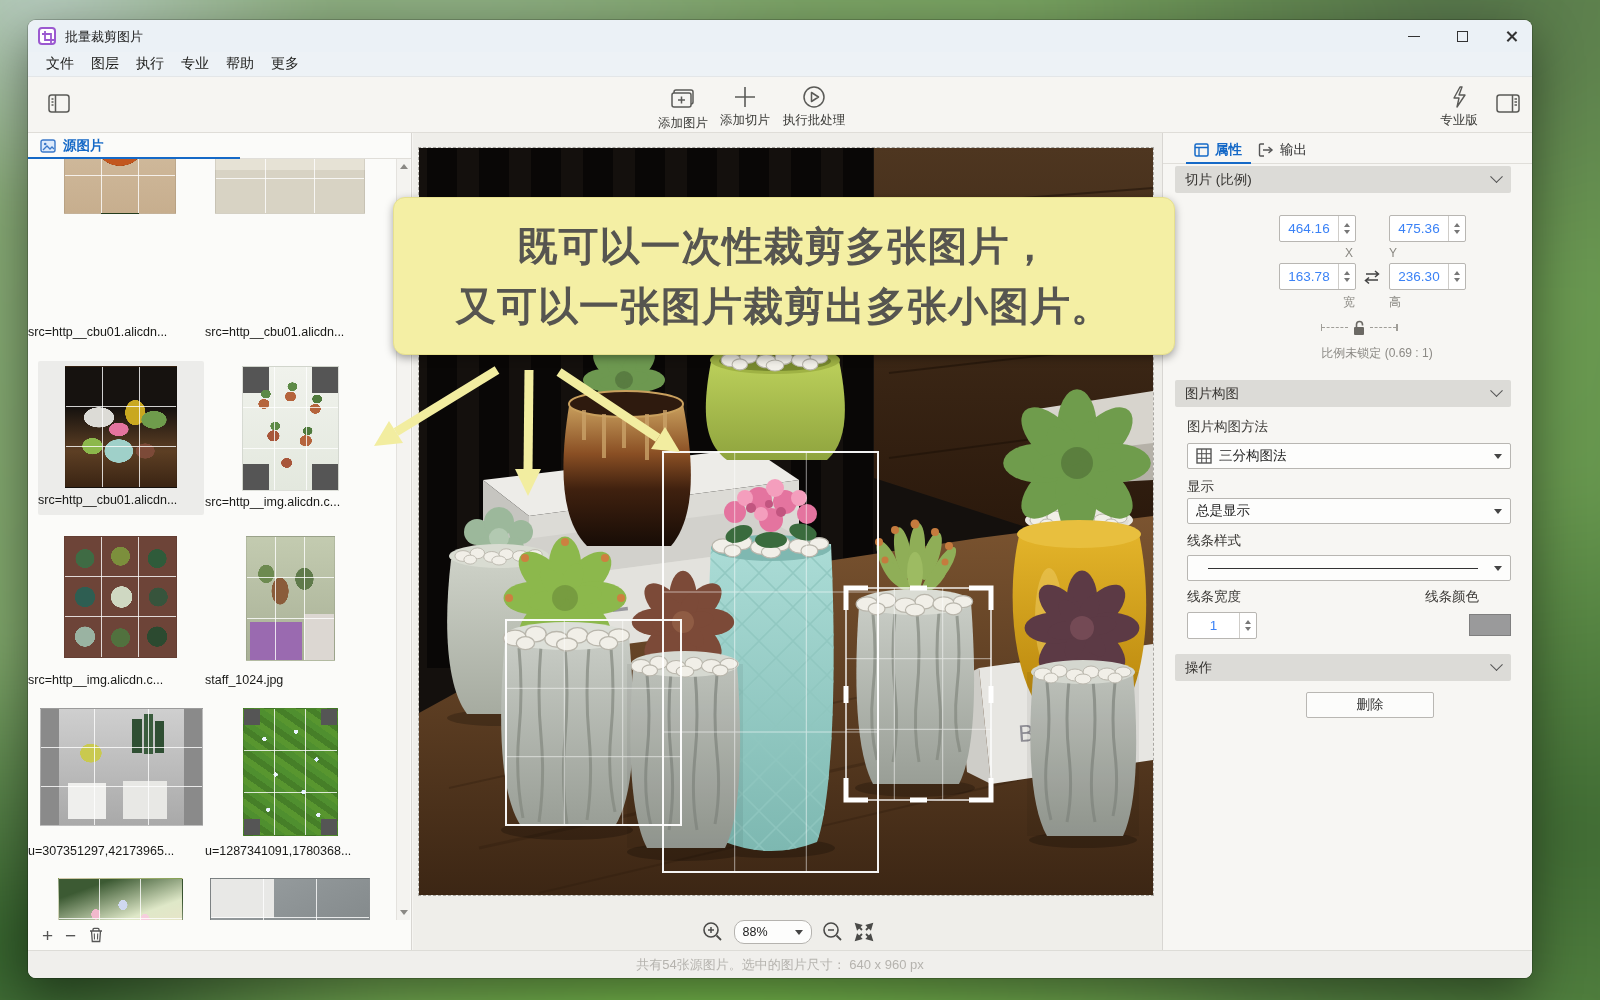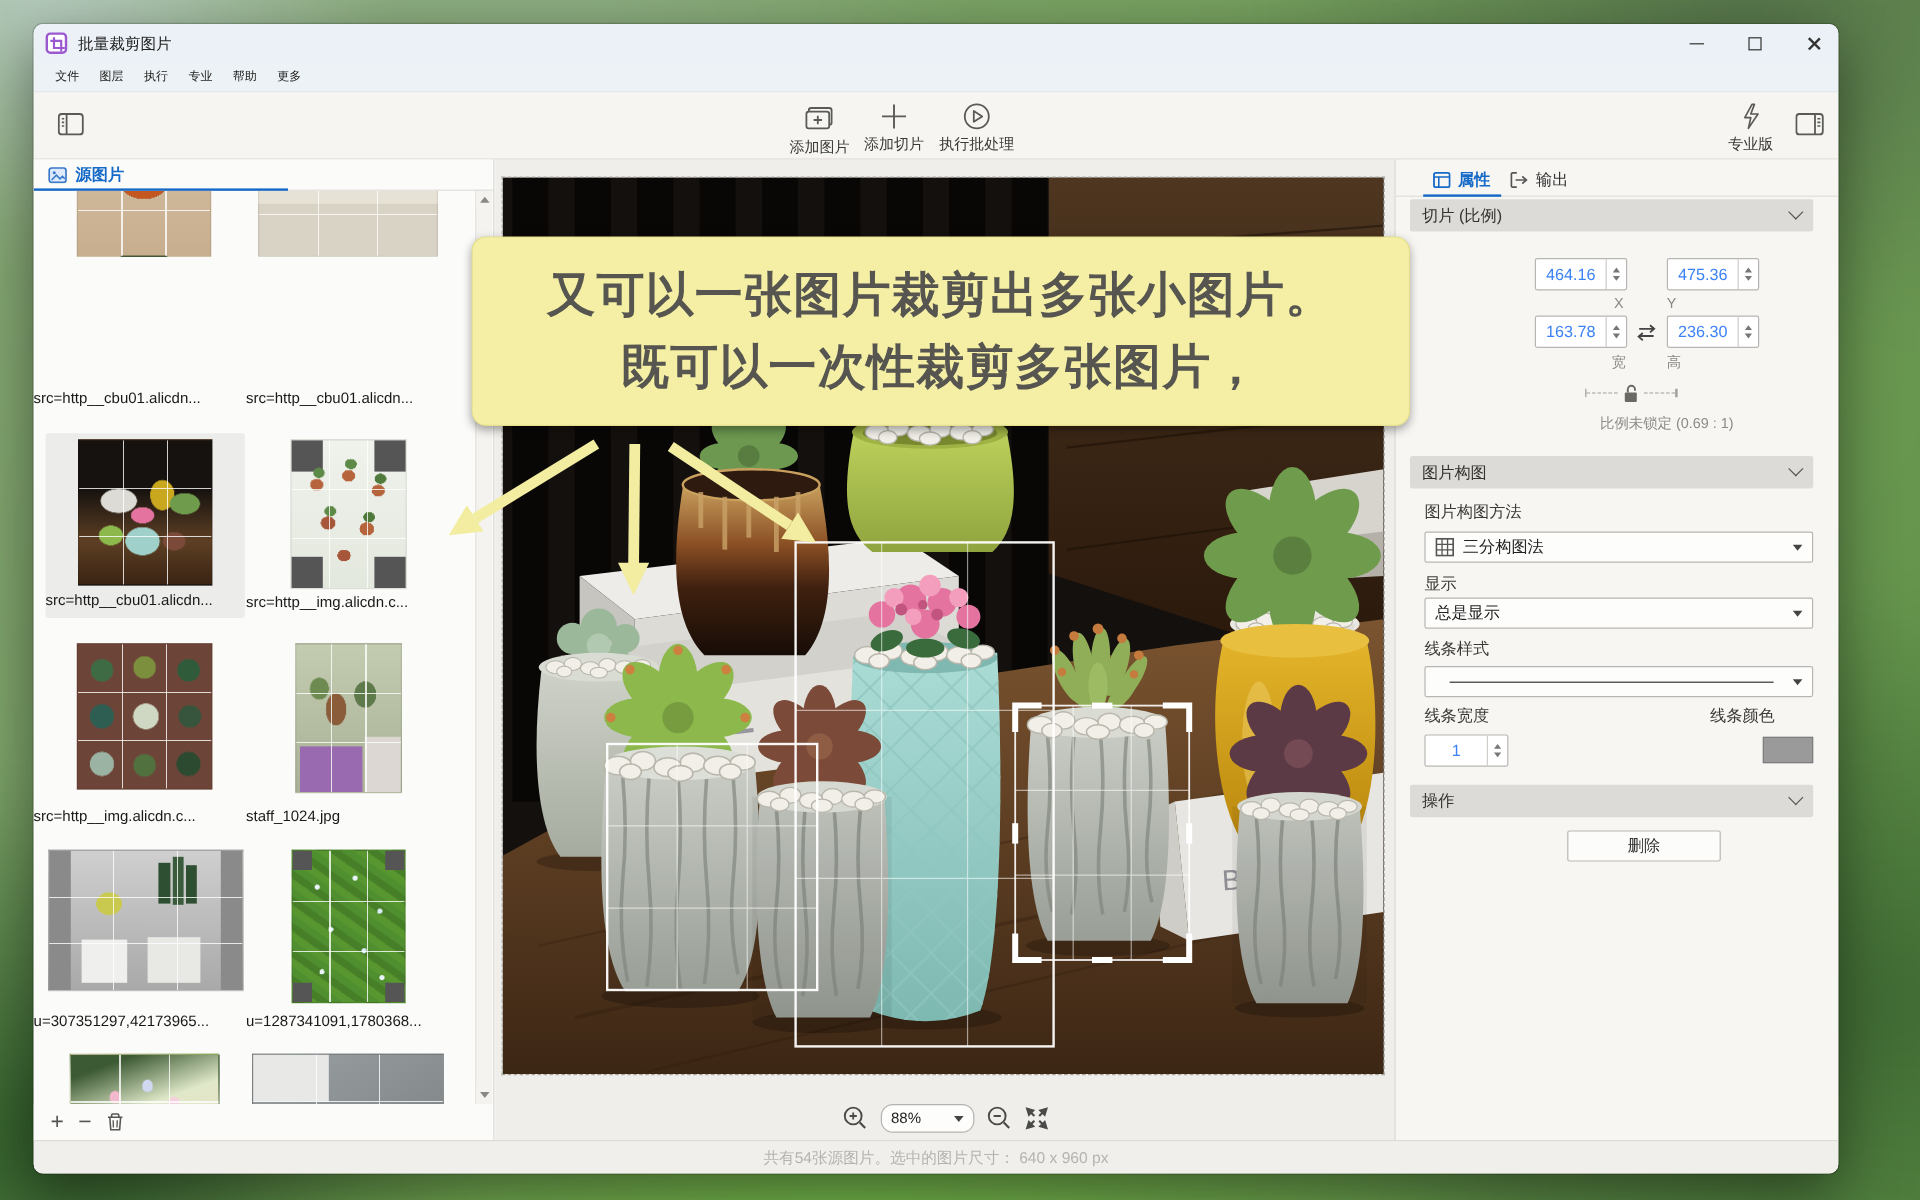--- a/index.html
+++ b/index.html
@@ -25,21 +25,21 @@
   .appicon svg { position:absolute; left:1px; top:1px; }
   .title-text { position:absolute; left:37px; top:8px; font-size:13px; color:#222; }
   .winbtn { position:absolute; top:4px; width:30px; height:24px; display:flex; align-items:center; justify-content:center; }
   .glyph-min { width:12px; height:0; border-top:1.6px solid #333; }
   .glyph-max { width:11px; height:11px; border:1.4px solid #333; }
   .glyph-close { position:relative; width:13px; height:13px; }
   .glyph-close::before,.glyph-close::after { content:""; position:absolute; left:6px; top:0; width:1.6px; height:13px; background:#333; }
   .glyph-close::before { transform:rotate(45deg);} .glyph-close::after { transform:rotate(-45deg);}
 
   .menubar { position:absolute; left:0; top:32px; width:100%; height:25px; background:#edf2f6; border-bottom:1px solid #e3e6e8; display:flex; align-items:center; padding-left:18px; gap:17px; }
-  .menubar .mi { font-size:10px; color:#1d1d1b; }
+  .menubar .mi { font-size:14px; color:#1d1d1b; }
 
   .toolbar { position:absolute; left:0; top:57px; width:100%; height:56px; background:#f6f5f2; border-bottom:1px solid #dfddd8; }
   .tbtn { position:absolute; display:flex; flex-direction:column; align-items:center; gap:2px; }
   .tbtn .lab { font-size:12.5px; color:#3a3a37; white-space:nowrap; }
   .ticon { width:26px; height:26px; display:flex; align-items:center; justify-content:center; }
 
   
   .left-panel { position:absolute; left:0; top:113px; width:384px; height:817px; background:#fbfbf9; border-right:1px solid #d8d6d2; }
   .lp-tabbar { position:absolute; left:0; top:0; width:100%; height:26px; border-bottom:1px solid #e0ded9; display:flex; align-items:center; background:#fbfbf9; z-index:5;}
   .lp-tab { display:flex; align-items:center; gap:7px; padding-left:12px; }
@@ -657,22 +657,22 @@
           <polygon points="2,2 7,3.5 3.5,7"></polygon>
             <polygon points="18,2 16.5,7 13,3.5"></polygon>
           <polygon points="2,18 3.5,13 7,16.5"></polygon>
             <polygon points="18,18 13,16.5 16.5,13"></polygon>
         </g>
       </svg>
     </div>
   </div>
 
   <div class="callout">
+    <div class="cl">既可以一次性裁剪多张图片，</div>
     <div class="cl">又可以一张图片裁剪出多张小图片。</div>
-    <div class="cl">既可以一次性裁剪多张图片，</div>
   </div>
   <svg class="arrows">
     <g stroke="#f2eda0" stroke-width="9" fill="#f2eda0">
       <line x1="169" y1="237" x2="68" y2="299"></line>
       <polygon points="46,313 61,288 75,310" stroke="none"></polygon>
       <line x1="201" y1="237" x2="200" y2="338"></line>
       <polygon points="200,363 187,336 213,336" stroke="none"></polygon>
       <line x1="231" y1="239" x2="330" y2="305"></line>
       <polygon points="352,319 323,316 337,294" stroke="none"></polygon>
     </g>
@@ -745,21 +745,21 @@
     <div class="lockrow" style="left:158px;top:186px;">
       <div class="tick"></div>
       <div class="dash"></div>
       <svg width="16" height="17" viewBox="0 0 16 17" style="margin:0 3px;">
         <rect x="3" y="8" width="10" height="8" rx="1" fill="#6b6964"></rect>
         <path d="M5.5 8 V5.5 a3 3 0 0 1 6 0 V6.6" fill="none" stroke="#6b6964" stroke-width="1.6"></path>
       </svg>
       <div class="dash"></div>
       <div class="tick"></div>
     </div>
-    <div class="ratio" style="left:126px;top:212px;width:200px;">比例未锁定 (0.69 : 1)</div>
+    <div class="ratio" style="left:114px;top:212px;width:200px;">比例未锁定 (0.69 : 1)</div>
 
     <div class="sect" style="top:247px;">
       <span class="txt">图片构图</span>
       <span class="chev"></span>
     </div>
 
     <div class="lbl" style="left:24px;top:285px;">图片构图方法</div>
     <div class="dd" style="top:310px;">
       <svg width="16" height="16" viewBox="0 0 16 16">
         <rect x="1" y="1" width="14" height="14" fill="none" stroke="#555" stroke-width="1.4"></rect>

